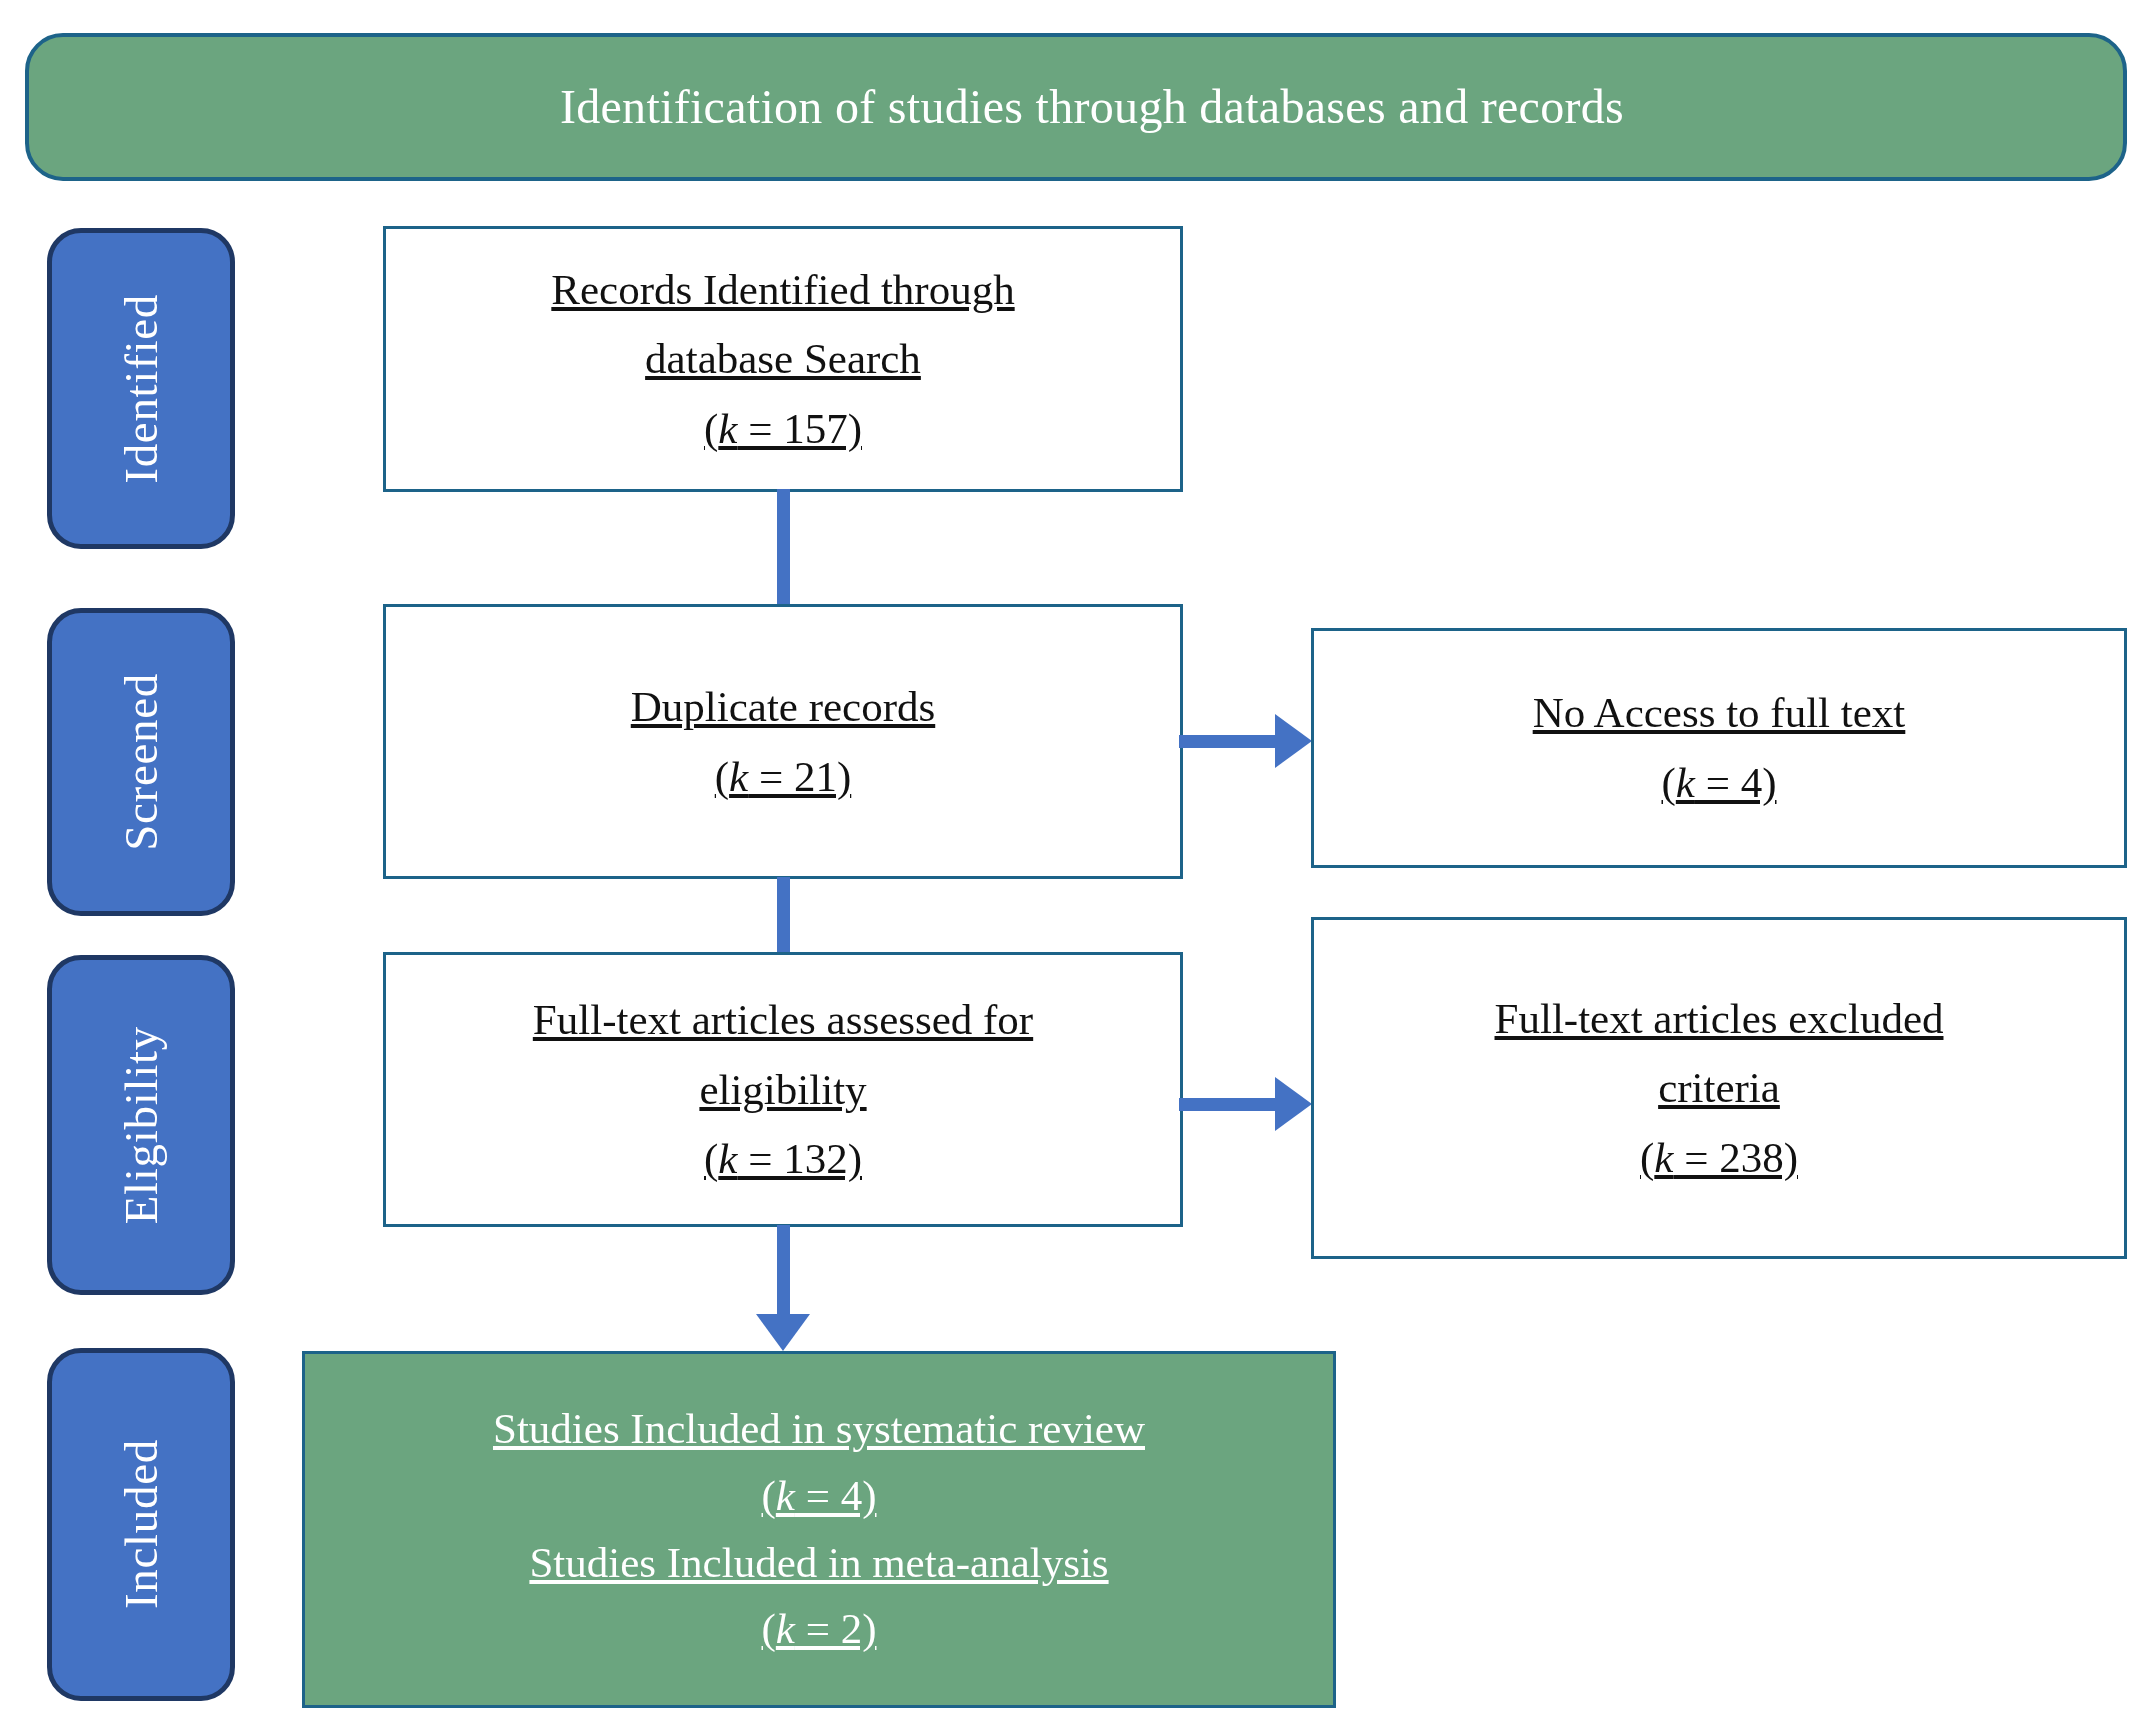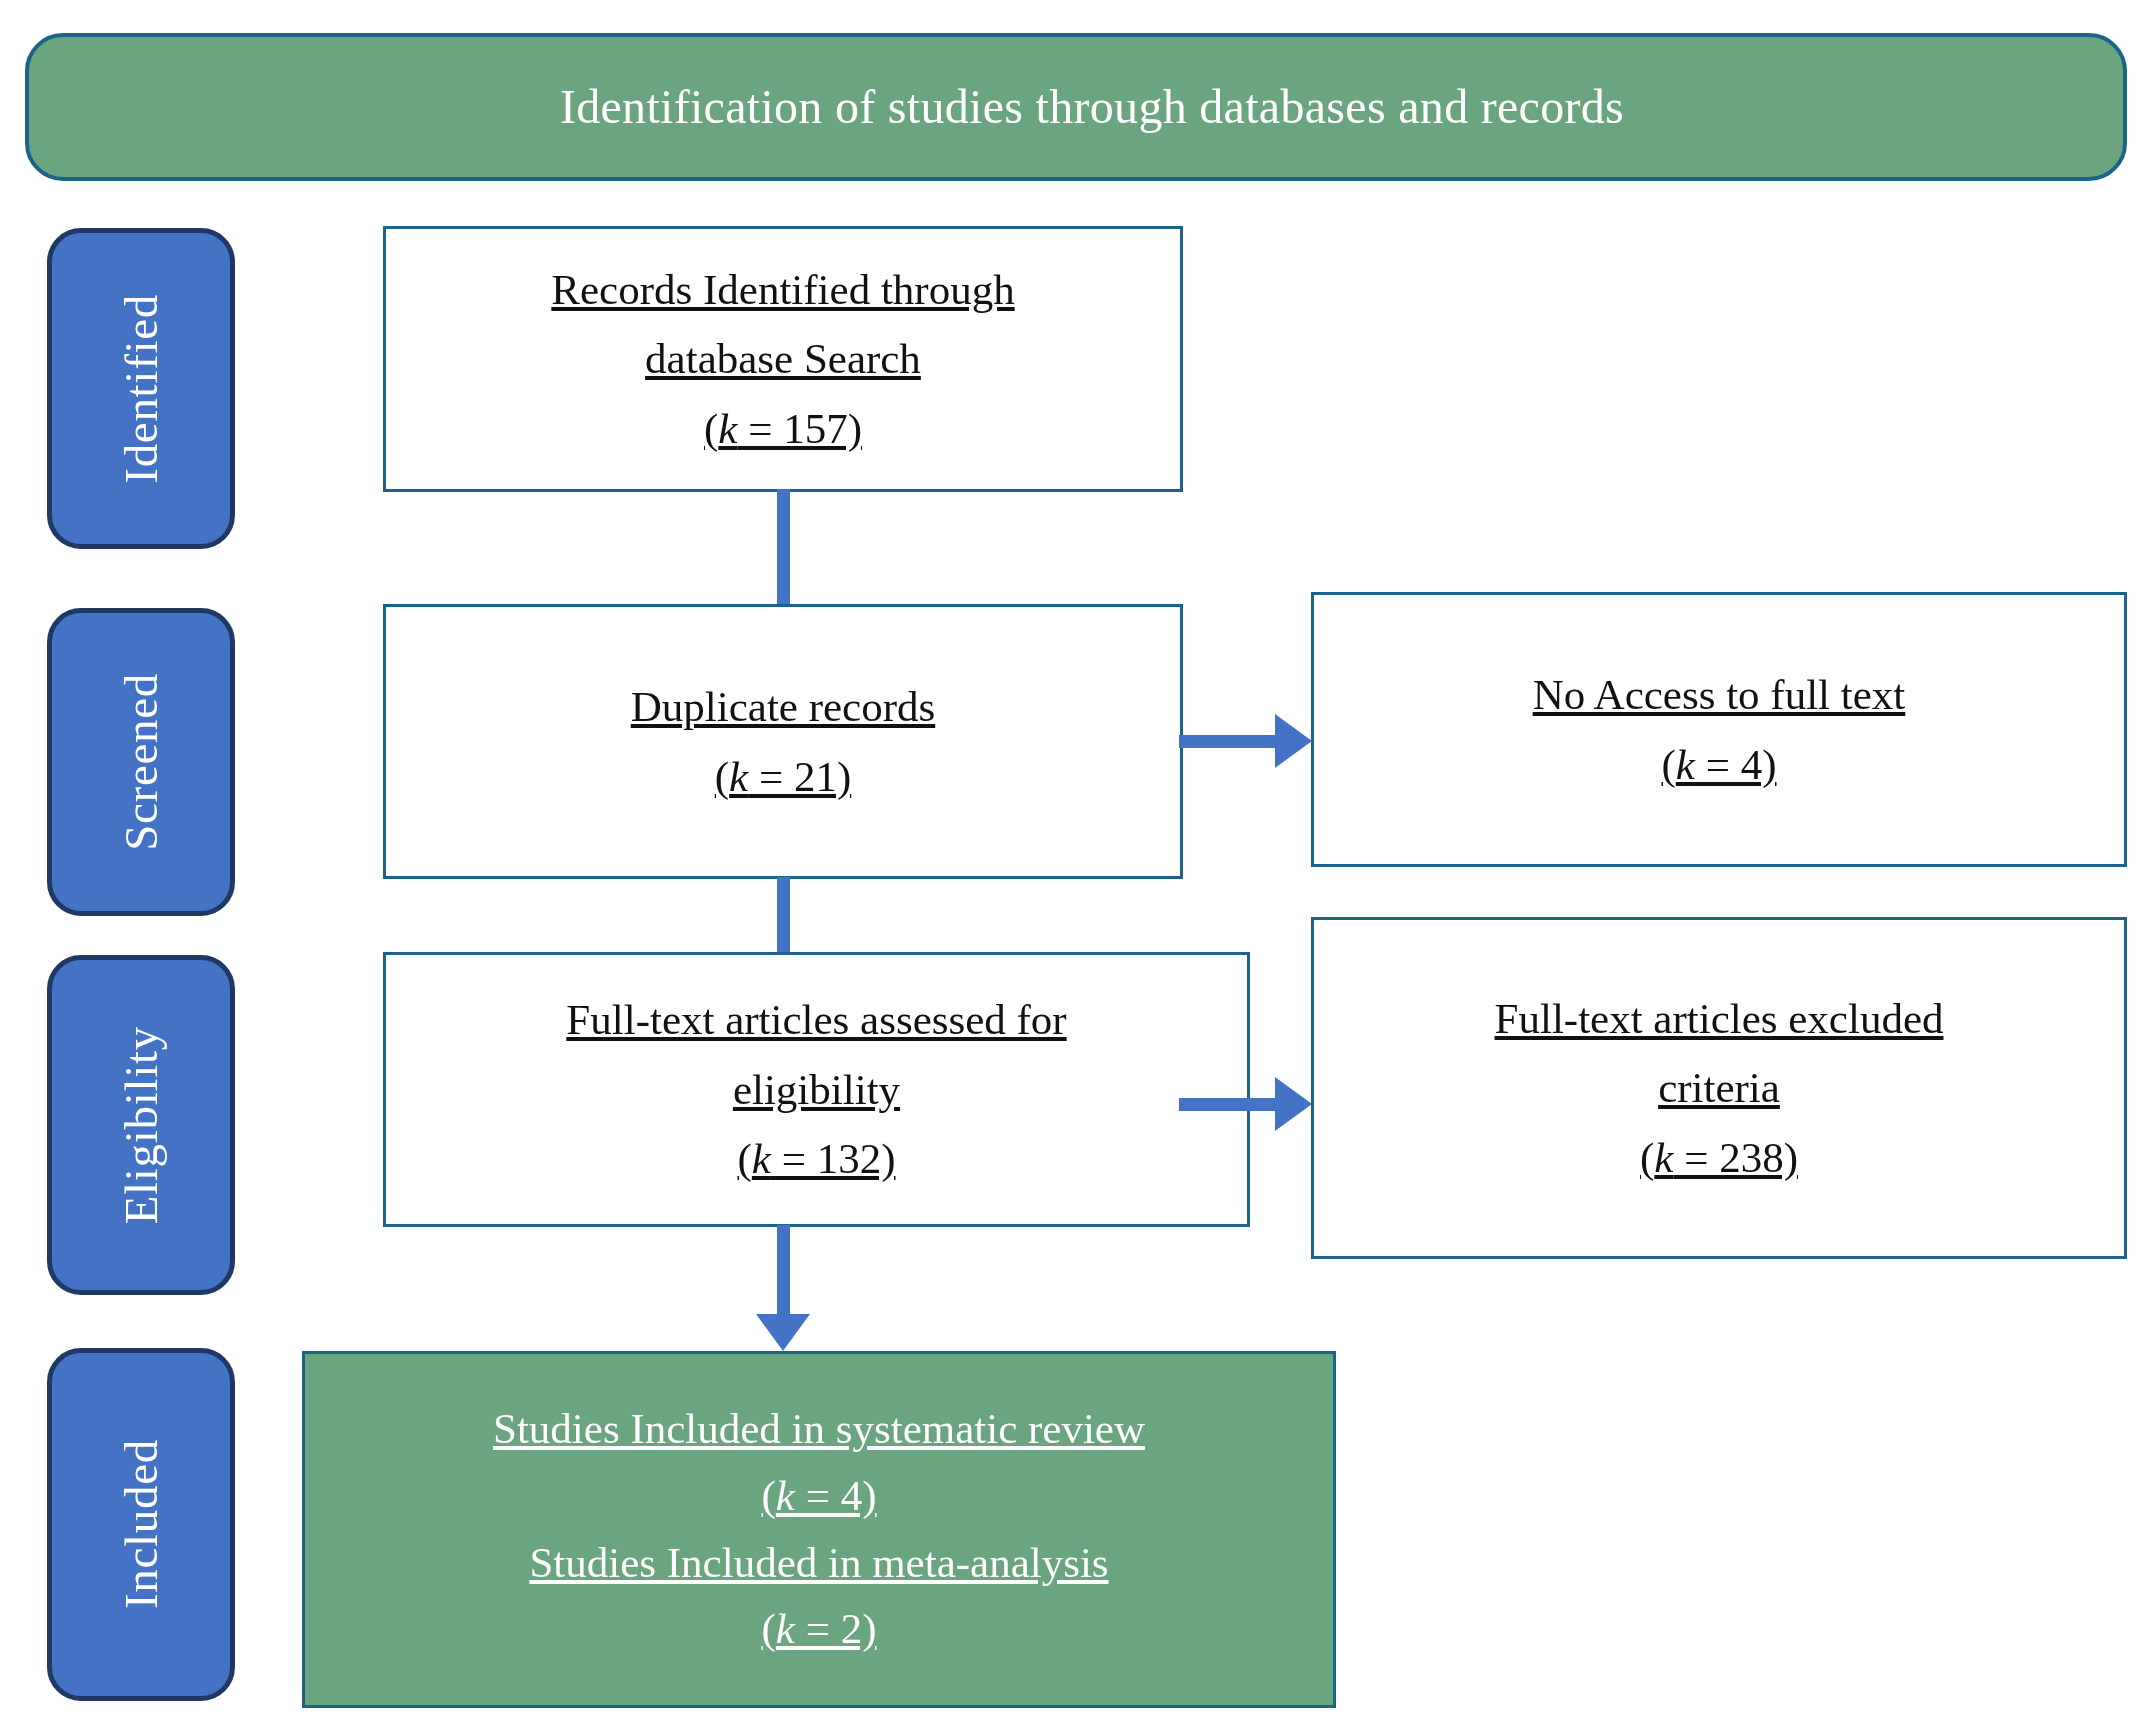--- a/index.html
+++ b/index.html
@@ -97,22 +97,22 @@
   .box.green .line {
     line-height: 1.55;
   }
   .kvar {
     font-style: italic;
   }
 
   
   .box-identified { left: 383px;  top: 226px;  width: 800px; height: 266px; }
   .box-duplicate  { left: 383px;  top: 604px;  width: 800px; height: 275px; }
-  .box-noaccess   { left: 1311px; top: 592px;  width: 816px; height: 275px; }
-  .box-fulltext   { left: 383px;  top: 952px; width: 867px; height: 275px; }
+  .box-noaccess   { left: 1311px; top: 628px;  width: 816px; height: 240px; }
+  .box-fulltext   { left: 383px;  top: 952px; width: 800px; height: 275px; }
   .box-excluded   { left: 1311px; top: 917px; width: 816px; height: 342px; }
   .box-included   { left: 302px;  top: 1351px; width: 1034px; height: 357px; }
 
   
   .vline {
     position: absolute;
     background: #4472C4;
     width: 13px;
   }
   .v-1-2 { left: 777px; top: 489px;  height: 118px; }

